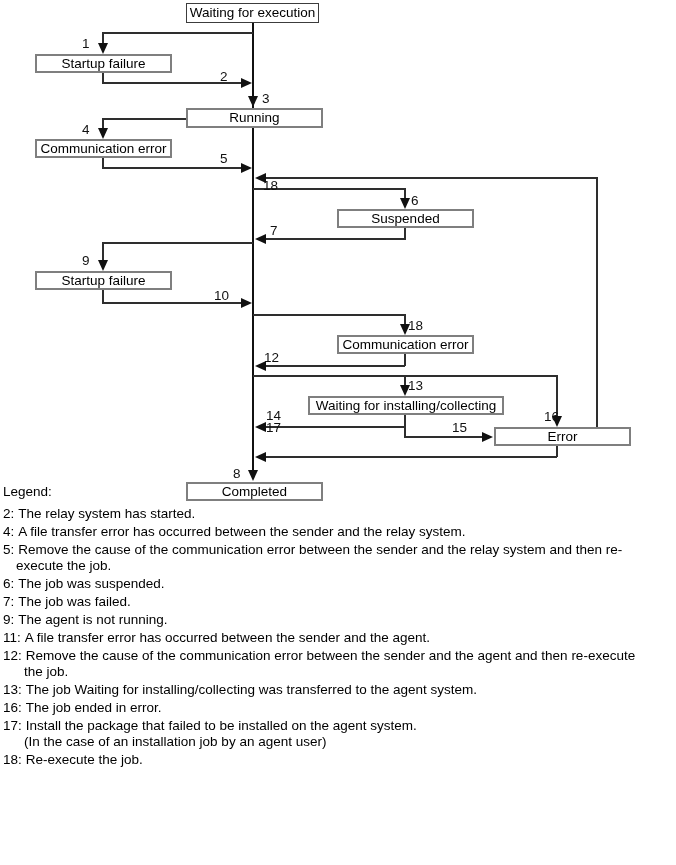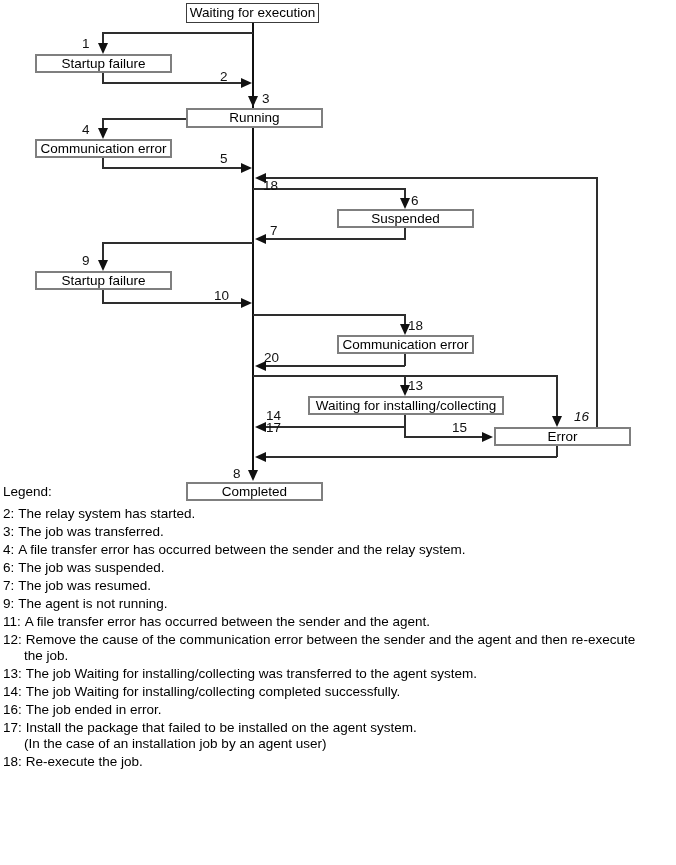--- a/index.html
+++ b/index.html
@@ -93,40 +93,40 @@
     <div class="edge-label" style="left: 220px; top: 70px;">2</div>
     <div class="edge-label" style="left: 262px; top: 92px;">3</div>
     <div class="edge-label" style="left: 82px; top: 123px;">4</div>
     <div class="edge-label" style="left: 220px; top: 152px;">5</div>
     <div class="edge-label" style="left: 263px; top: 159px; margin-top: 20px;">18</div>
     <div class="edge-label" style="left: 411px; top: 194px;">6</div>
     <div class="edge-label" style="left: 270px; top: 224px;">7</div>
     <div class="edge-label" style="left: 82px; top: 254px;">9</div>
     <div class="edge-label" style="left: 214px; top: 289px;">10</div>
     <div class="edge-label" style="left: 408px; top: 319px;">18</div>
-    <div class="edge-label" style="left: 264px; top: 351px;">20</div>
+    <div class="edge-label" style="left: 264px; top: 351px;">12</div>
     <div class="edge-label" style="left: 408px; top: 379px;">13</div>
     <div class="edge-label" style="left: 266px; top: 409px;">14</div>
     <div class="edge-label" style="left: 452px; top: 421px;">15</div>
-    <div class="edge-label" style="left: 574px; top: 410px; font-style: italic;">16</div>
+    <div class="edge-label" style="left: 544px; top: 410px;">16</div>
     <div class="edge-label" style="left: 266px; top: 421px;">17</div>
     <div class="edge-label" style="left: 233px; top: 467px;">8</div>
   </div>
 <div id="legend">
   <div class="legend-heading">Legend:</div>
   <div id="legend-items">
       <div class="legend-item d1"><span class="num">2:</span><span class="txt">The relay system has started.</span></div>
-      <div class="legend-item d1"><span class="num">3:</span><span class="txt">The job was transferred.</span></div>
       <div class="legend-item d1"><span class="num">4:</span><span class="txt">A file transfer error has occurred between the sender and the relay system.</span></div>
+      <div class="legend-item d1"><span class="num">5:</span><span class="txt">Remove the cause of the communication error between the sender and the relay system and then re-
+execute the job.</span></div>
       <div class="legend-item d1"><span class="num">6:</span><span class="txt">The job was suspended.</span></div>
-      <div class="legend-item d1"><span class="num">7:</span><span class="txt">The job was resumed.</span></div>
+      <div class="legend-item d1"><span class="num">7:</span><span class="txt">The job was failed.</span></div>
       <div class="legend-item d1"><span class="num">9:</span><span class="txt">The agent is not running.</span></div>
       <div class="legend-item d2"><span class="num">11:</span><span class="txt">A file transfer error has occurred between the sender and the agent.</span></div>
       <div class="legend-item d2"><span class="num">12:</span><span class="txt">Remove the cause of the communication error between the sender and the agent and then re-execute
 the job.</span></div>
       <div class="legend-item d2"><span class="num">13:</span><span class="txt">The job Waiting for installing/collecting was transferred to the agent system.</span></div>
-      <div class="legend-item d2"><span class="num">14:</span><span class="txt">The job Waiting for installing/collecting completed successfully.</span></div>
       <div class="legend-item d2"><span class="num">16:</span><span class="txt">The job ended in error.</span></div>
       <div class="legend-item d2"><span class="num">17:</span><span class="txt">Install the package that failed to be installed on the agent system.
 (In the case of an installation job by an agent user)</span></div>
       <div class="legend-item d2"><span class="num">18:</span><span class="txt">Re-execute the job.</span></div>
     </div>
 </div>
 
 </body></html>

